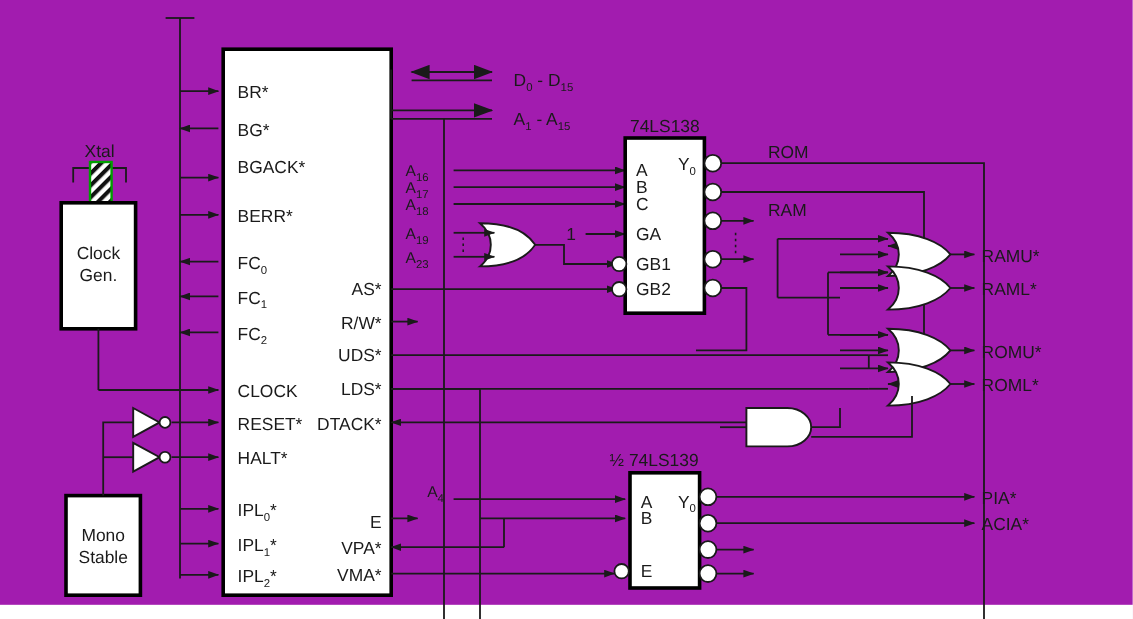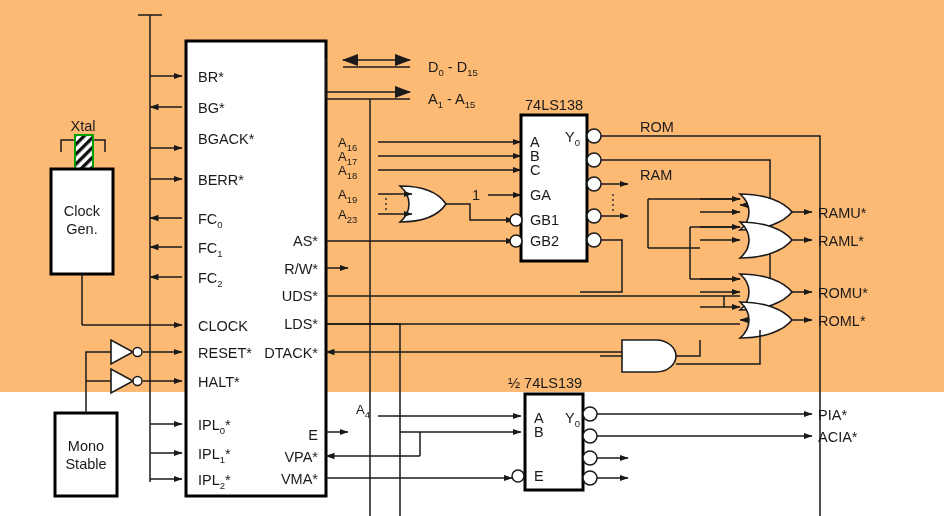--- a/index.html
+++ b/index.html
@@ -1,18 +1,18 @@
 <!DOCTYPE html>
 <html><head>
 <meta charset="utf-8">
 <style>
   html,body{margin:0;padding:0;background:#ffffff;}
   body{width:944px;height:516px;overflow:hidden;
        font-family:"Liberation Sans","DejaVu Sans",sans-serif;}
-  #stage{position:relative;width:944px;height:392px;background:#fdba74;}
+  #stage{position:relative;width:944px;height:504px;background:#a21caf;}
   svg#diagram{position:absolute;left:0;top:0;width:944px;height:516px;display:block;}
   text{font-family:"Liberation Sans","DejaVu Sans",sans-serif;fill:#1a1a1a;}
   .lbl{font-size:14.5px;}
   .lbl-sm{font-size:13px;}
   .chip-title{font-size:14.5px;}
   .sub{font-size:9.5px;}
   .wire{stroke:#1a1a1a;stroke-width:1.5;fill:none;}
   .chip{fill:#ffffff;stroke:#000000;stroke-width:3;}
   .gate{fill:#ffffff;stroke:#1a1a1a;stroke-width:1.6;}
   .bubble{fill:#ffffff;stroke:#1a1a1a;stroke-width:1.5;}

